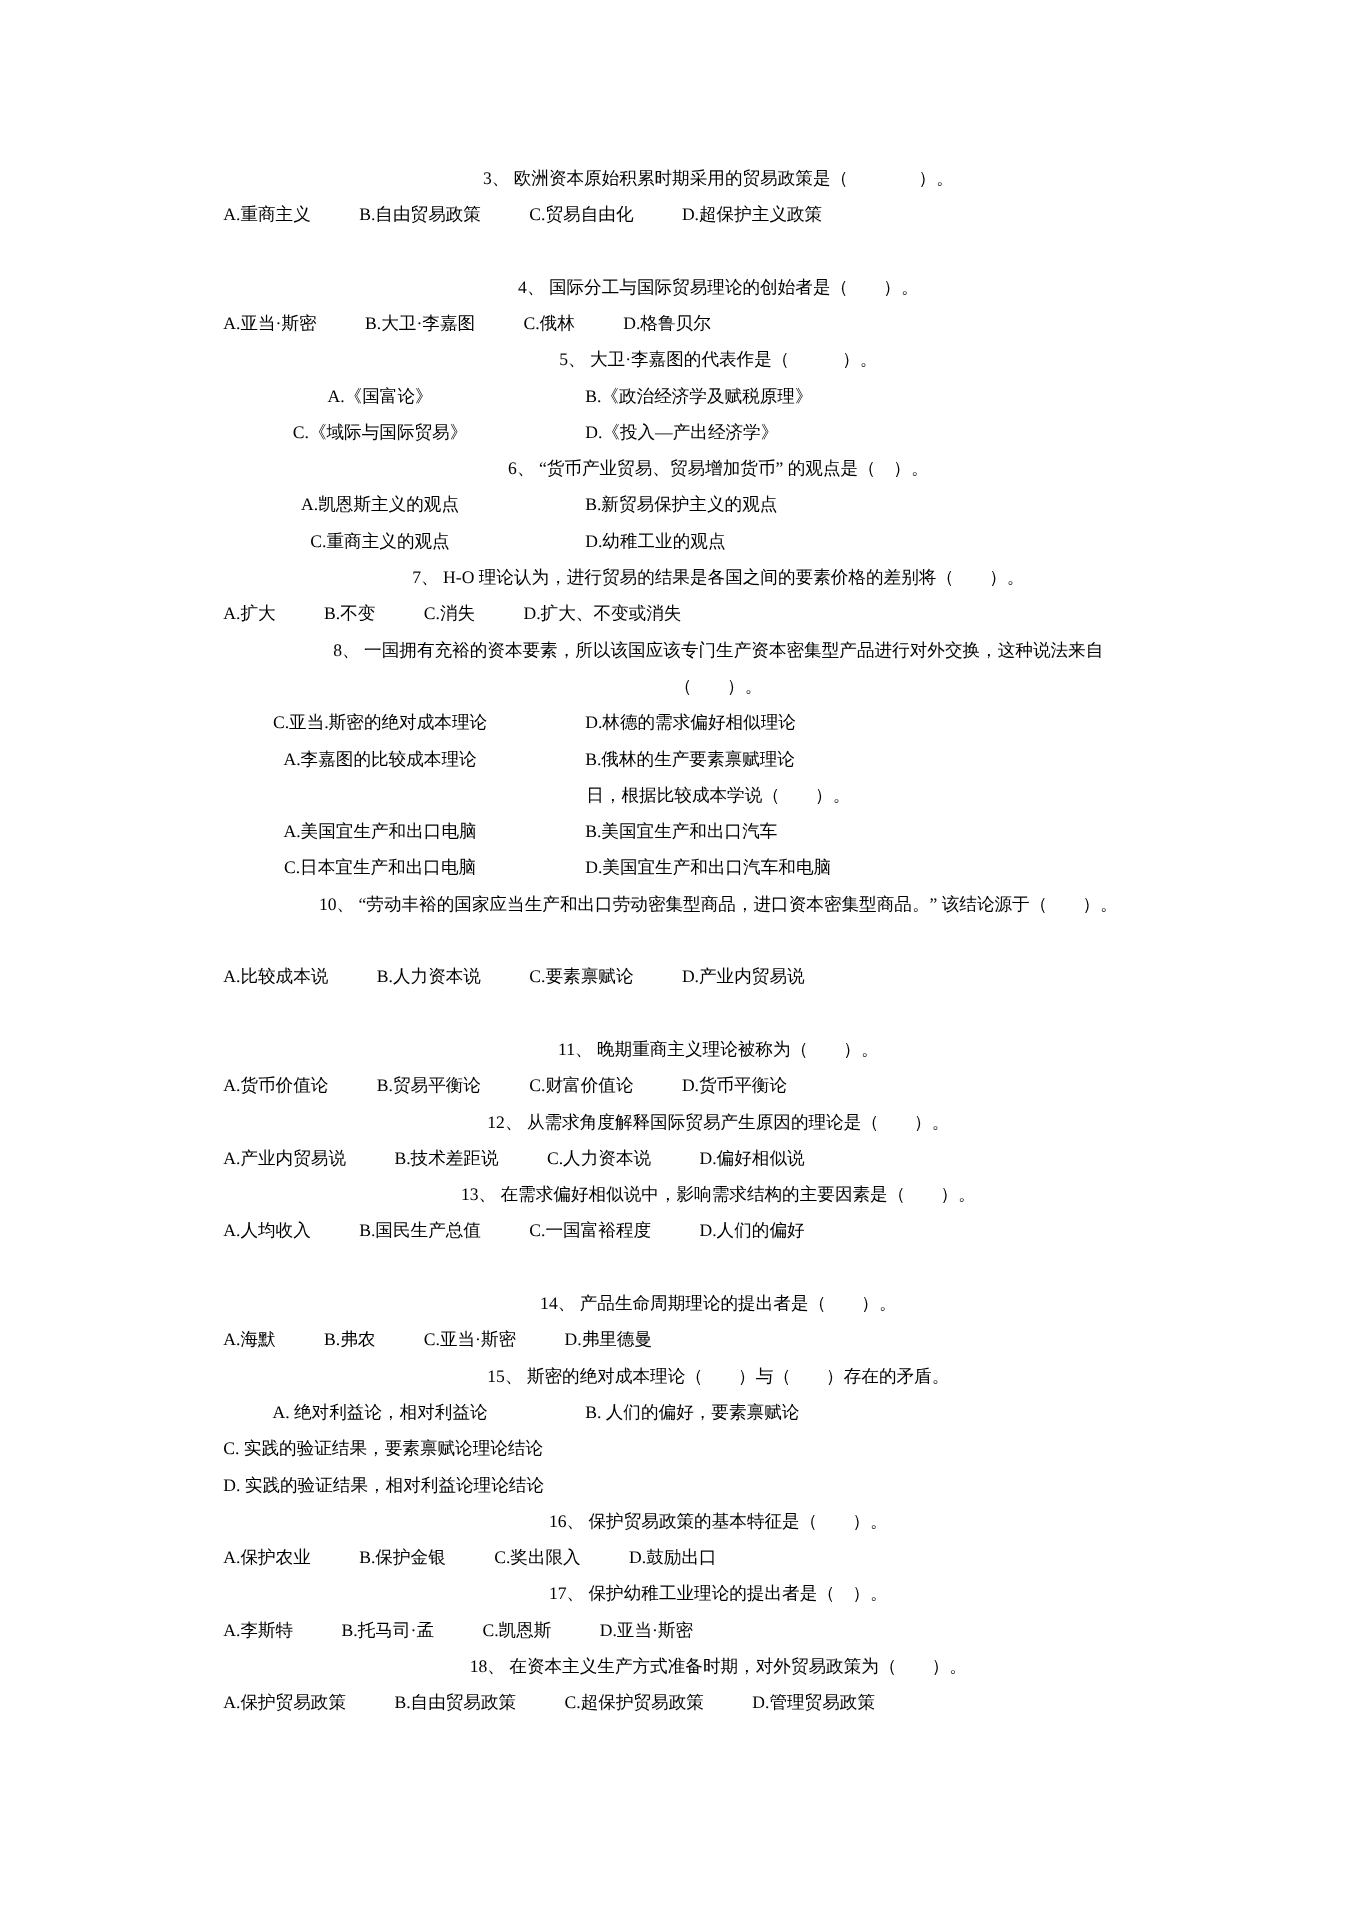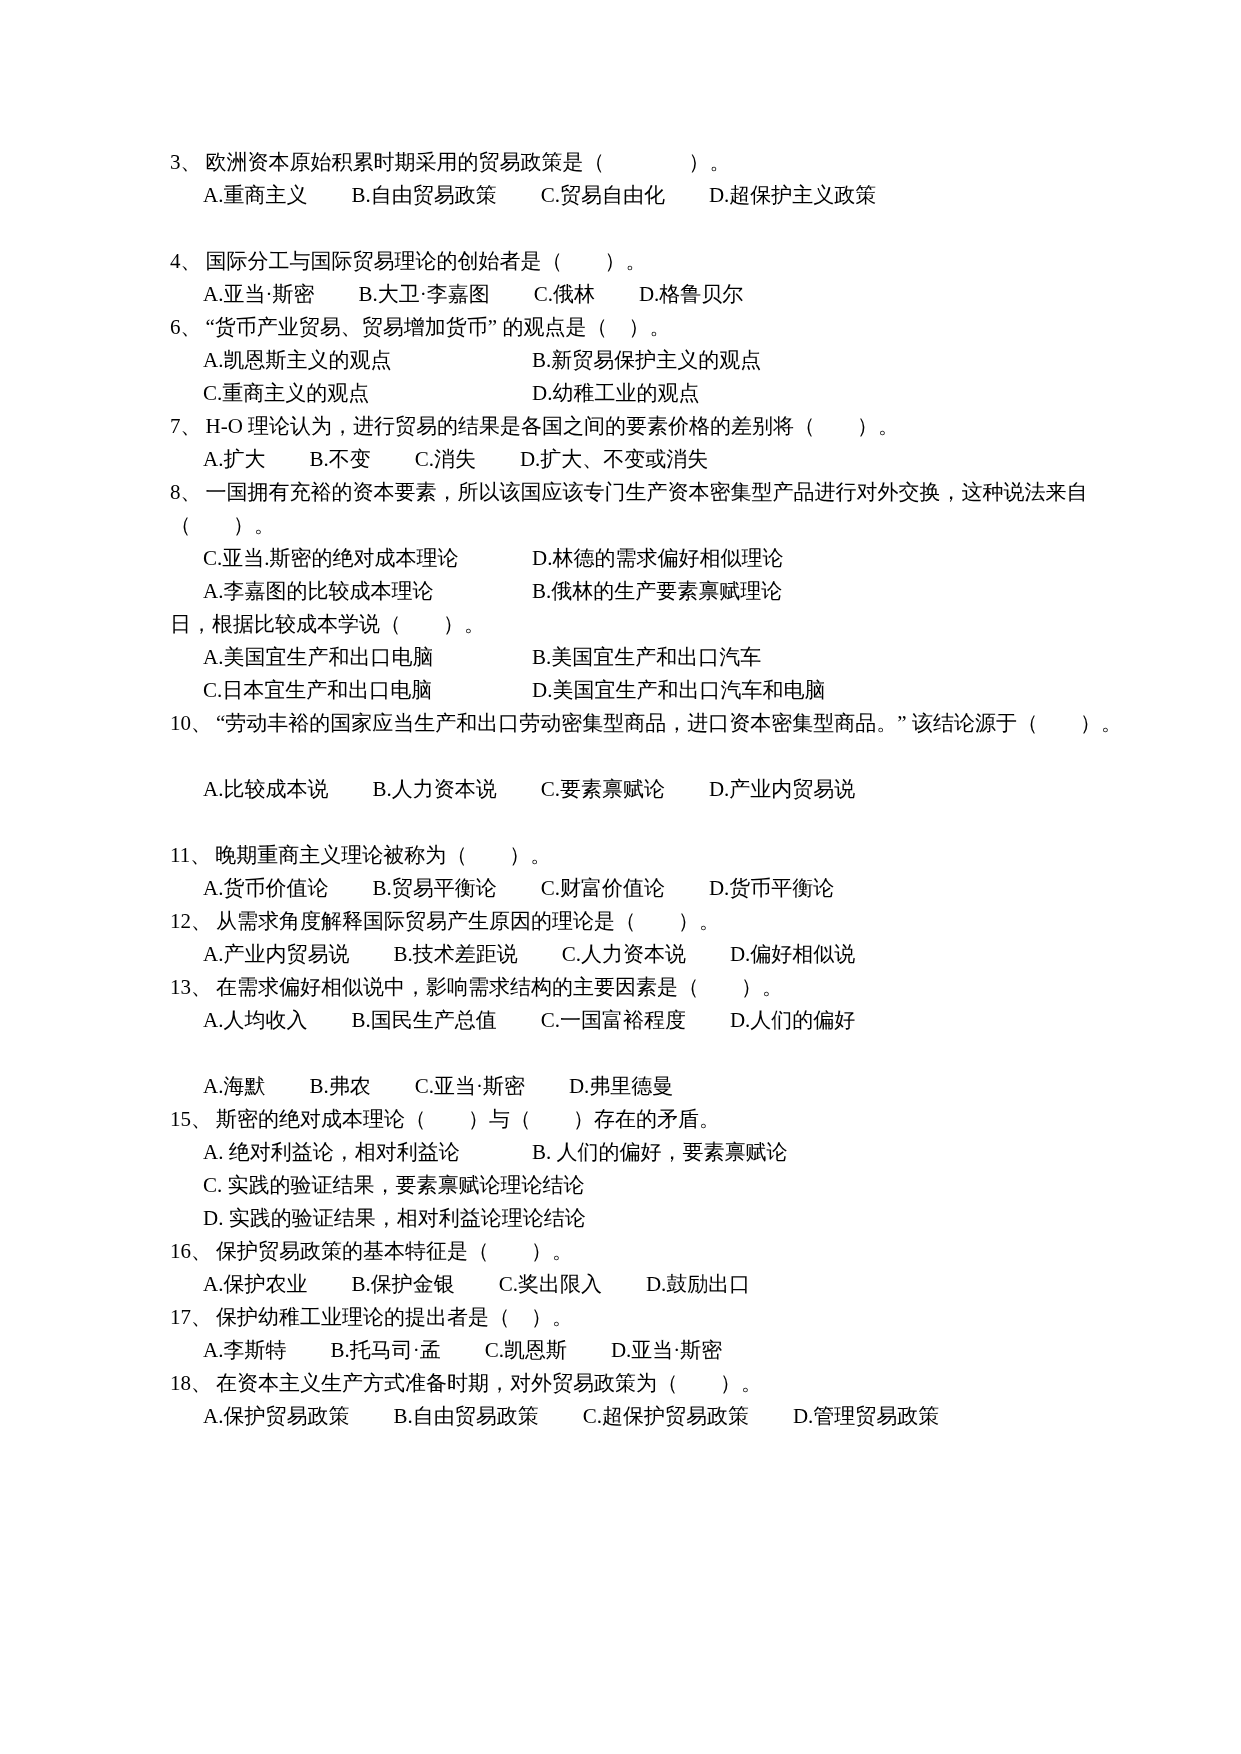--- a/index.html
+++ b/index.html
@@ -9,23 +9,24 @@
   }
   .page {
     position: relative;
     width: 1241px;
     height: 1754px;
     background: #ffffff;
     color: #000000;
     box-sizing: border-box;
     padding: 146px 105px 0 170px;
     font-family: "Liberation Serif", "DejaVu Serif", serif;
-    font-size: 21px;
+    font-size: 16px;
     line-height: 33px;
     overflow: hidden;
+    text-align: center;
   }
   .q { margin: 0; }
   .qline { white-space: normal; }
   .qnum { padding-right: 4px; }
   .orow {
     padding-left: 33px;
     display: flex;
     flex-wrap: nowrap;
     gap: 44px;
     white-space: nowrap;
@@ -51,20 +52,31 @@
       <div class="q">
         <div class="qline"><span class="qnum">4、</span><span>国际分工与国际贸易理论的创始者是（　　）。</span></div>
         <div class="orow">
           <span class="opt">A.亚当·斯密</span>
           <span class="opt">B.大卫·李嘉图</span>
           <span class="opt">C.俄林</span>
           <span class="opt">D.格鲁贝尔</span>
         </div>
       </div>
       <div class="q">
+        <div class="qline"><span class="qnum">5、</span><span>大卫·李嘉图的代表作是（　　　）。</span></div>
+        <div class="orow two">
+          <span class="opt">A.《国富论》</span>
+          <span class="opt">B.《政治经济学及赋税原理》</span>
+        </div>
+        <div class="orow two">
+          <span class="opt">C.《域际与国际贸易》</span>
+          <span class="opt">D.《投入—产出经济学》</span>
+        </div>
+      </div>
+      <div class="q">
         <div class="qline"><span class="qnum">6、</span><span>“货币产业贸易、贸易增加货币” 的观点是（　）。</span></div>
         <div class="orow two">
           <span class="opt">A.凯恩斯主义的观点</span>
           <span class="opt">B.新贸易保护主义的观点</span>
         </div>
         <div class="orow two">
           <span class="opt">C.重商主义的观点</span>
           <span class="opt">D.幼稚工业的观点</span>
         </div>
       </div>
@@ -133,20 +145,21 @@
         <div class="qline"><span class="qnum">13、</span><span>在需求偏好相似说中，影响需求结构的主要因素是（　　）。</span></div>
         <div class="orow">
           <span class="opt">A.人均收入</span>
           <span class="opt">B.国民生产总值</span>
           <span class="opt">C.一国富裕程度</span>
           <span class="opt">D.人们的偏好</span>
         </div>
         <div class="gap"></div>
       </div>
       <div class="q">
+        <div class="qline"><span class="qnum">14、</span><span>产品生命周期理论的提出者是（　　）。</span></div>
         <div class="orow">
           <span class="opt">A.海默</span>
           <span class="opt">B.弗农</span>
           <span class="opt">C.亚当·斯密</span>
           <span class="opt">D.弗里德曼</span>
         </div>
       </div>
       <div class="q">
         <div class="qline"><span class="qnum">15、</span><span>斯密的绝对成本理论（　　）与（　　）存在的矛盾。</span></div>
         <div class="orow two">

